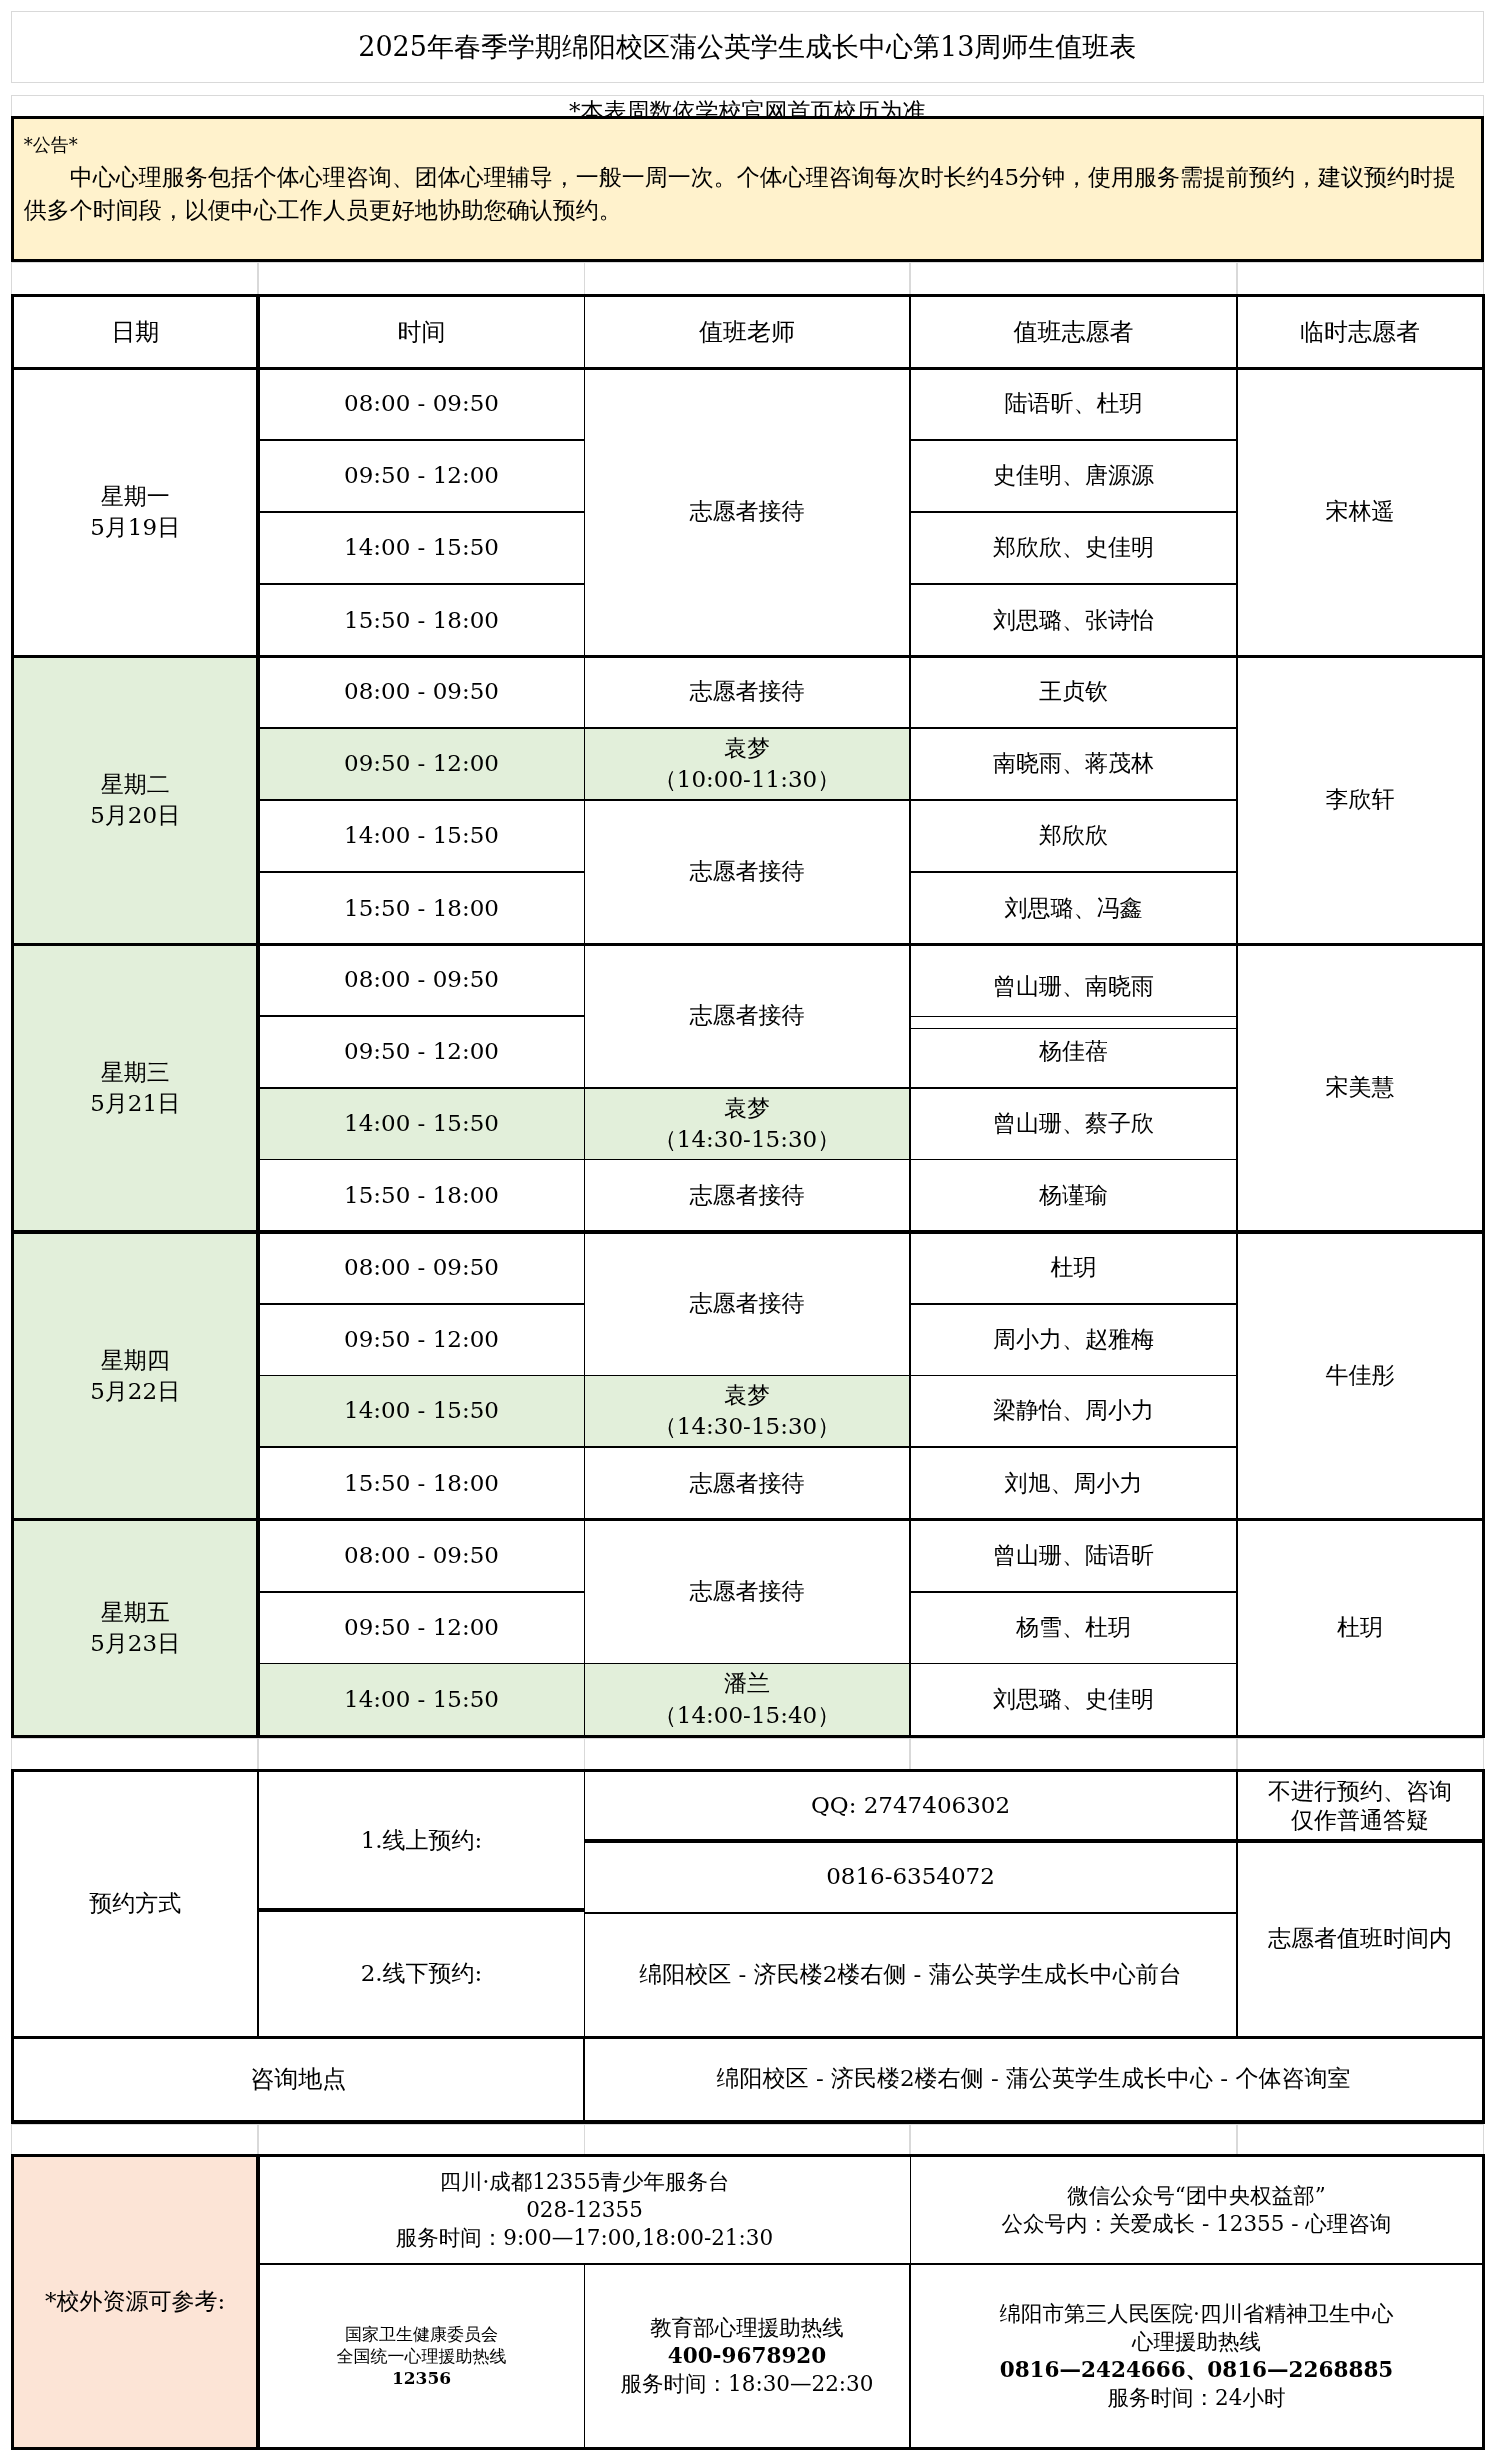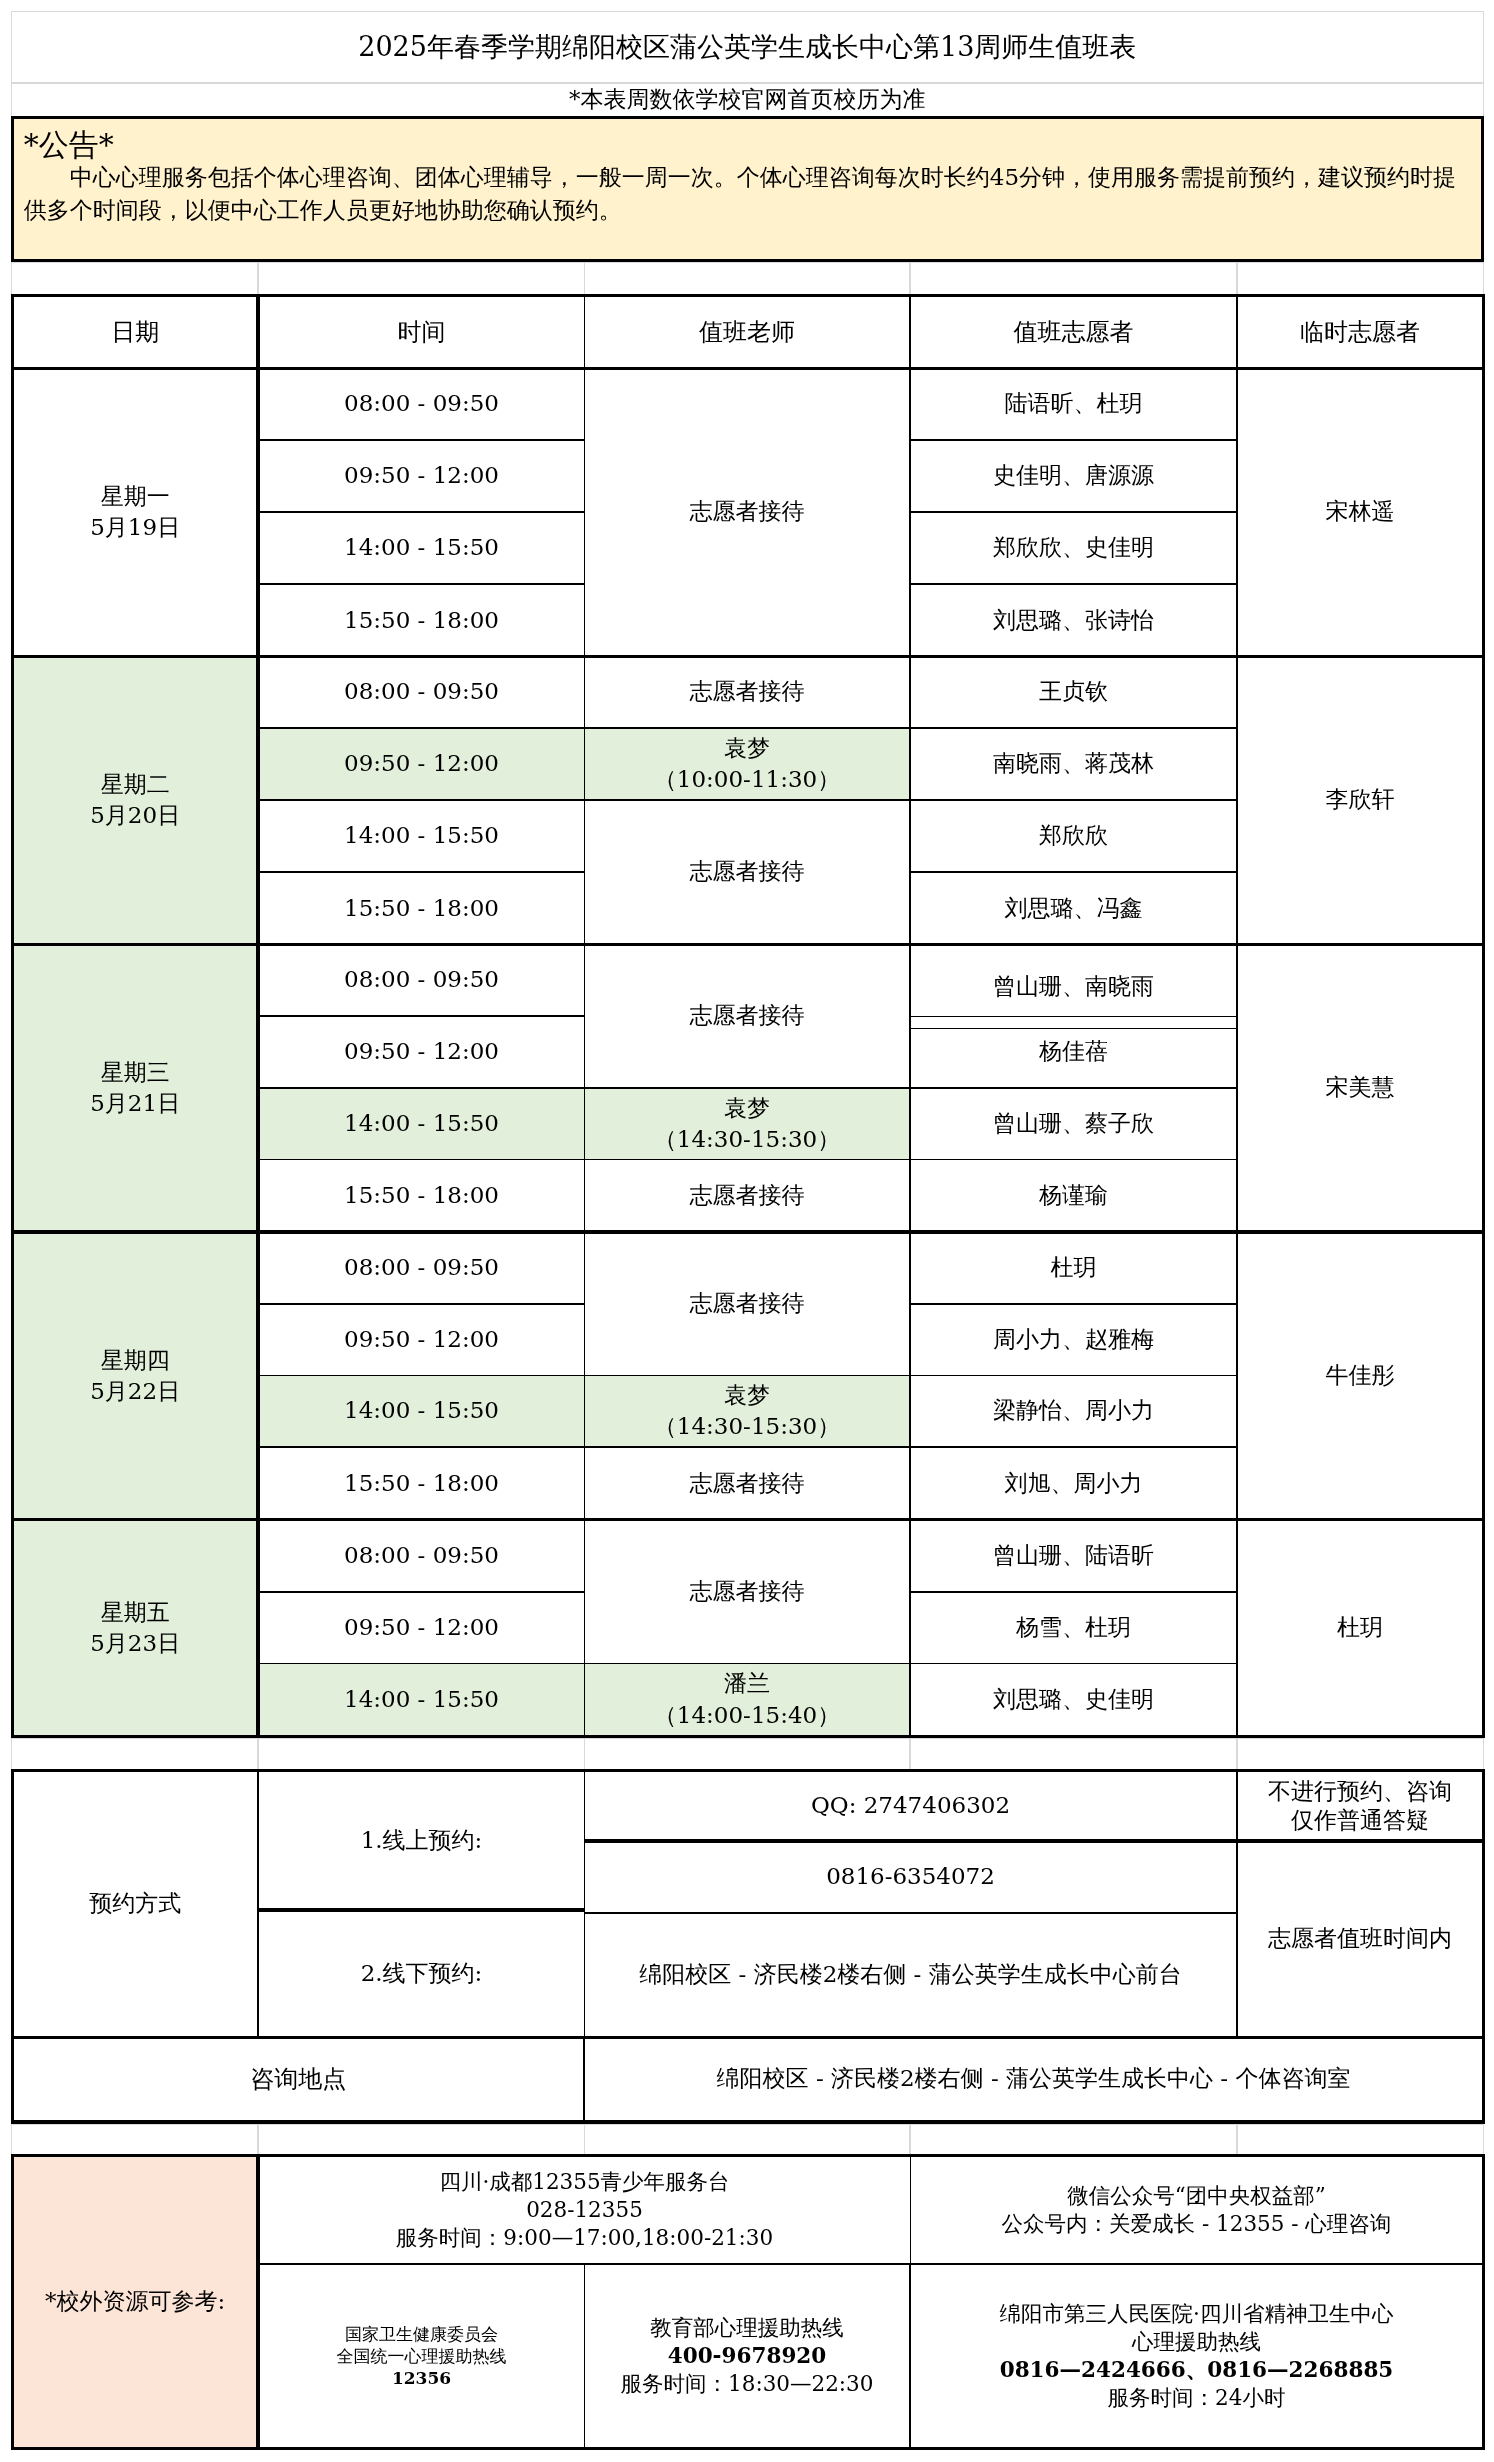--- a/index.html
+++ b/index.html
@@ -21,24 +21,24 @@
   .bold { font-weight:bold; }
   .hdr { font-size:24px; font-weight:normal; }
   .frame { position:absolute; box-sizing:border-box; border:3.6px solid #000; pointer-events:none; }
   .hline { position:absolute; background:#000; }
   .vline { position:absolute; background:#000; }
 </style>
 </head>
 <body>
 
 <div class="cell grid title" style="left:10.8px;top:10.8px;width:1473px;height:72px;">2025年春季学期绵阳校区蒲公英学生成长中心第13周师生值班表</div>
-<div class="cell grid sub" style="left:10.8px;top:83px;width:1473px;height:34px;">*本表周数依学校官网首页校历为准</div>
+<div class="cell grid sub" style="left:10.8px;top:95px;width:1473px;height:34px;">*本表周数依学校官网首页校历为准</div>
 
 <div class="abs yellow notice" style="left:10.8px;top:116px;width:1473px;height:146px;border:3.6px solid #000;">
-  <p style="font-size:30px;">*公告*</p>
+  <p style="font-size:18px;">*公告*</p>
   <p class="indent">中心心理服务包括个体心理咨询、团体心理辅导，一般一周一次。个体心理咨询每次时长约45分钟，使用服务需提前预约，建议预约时提供多个时间段，以便中心工作人员更好地协助您确认预约。</p>
 </div>
 
 <div class="abs grid" style="left:10.8px;top:262px;width:247px;height:34px;"></div>
 <div class="abs grid" style="left:258px;top:262px;width:327px;height:34px;"></div>
 <div class="abs grid" style="left:584px;top:262px;width:326px;height:34px;"></div>
 <div class="abs grid" style="left:910px;top:262px;width:327px;height:34px;"></div>
 <div class="abs grid" style="left:1237px;top:262px;width:247px;height:34px;"></div>
 
 <div id="schedule">

